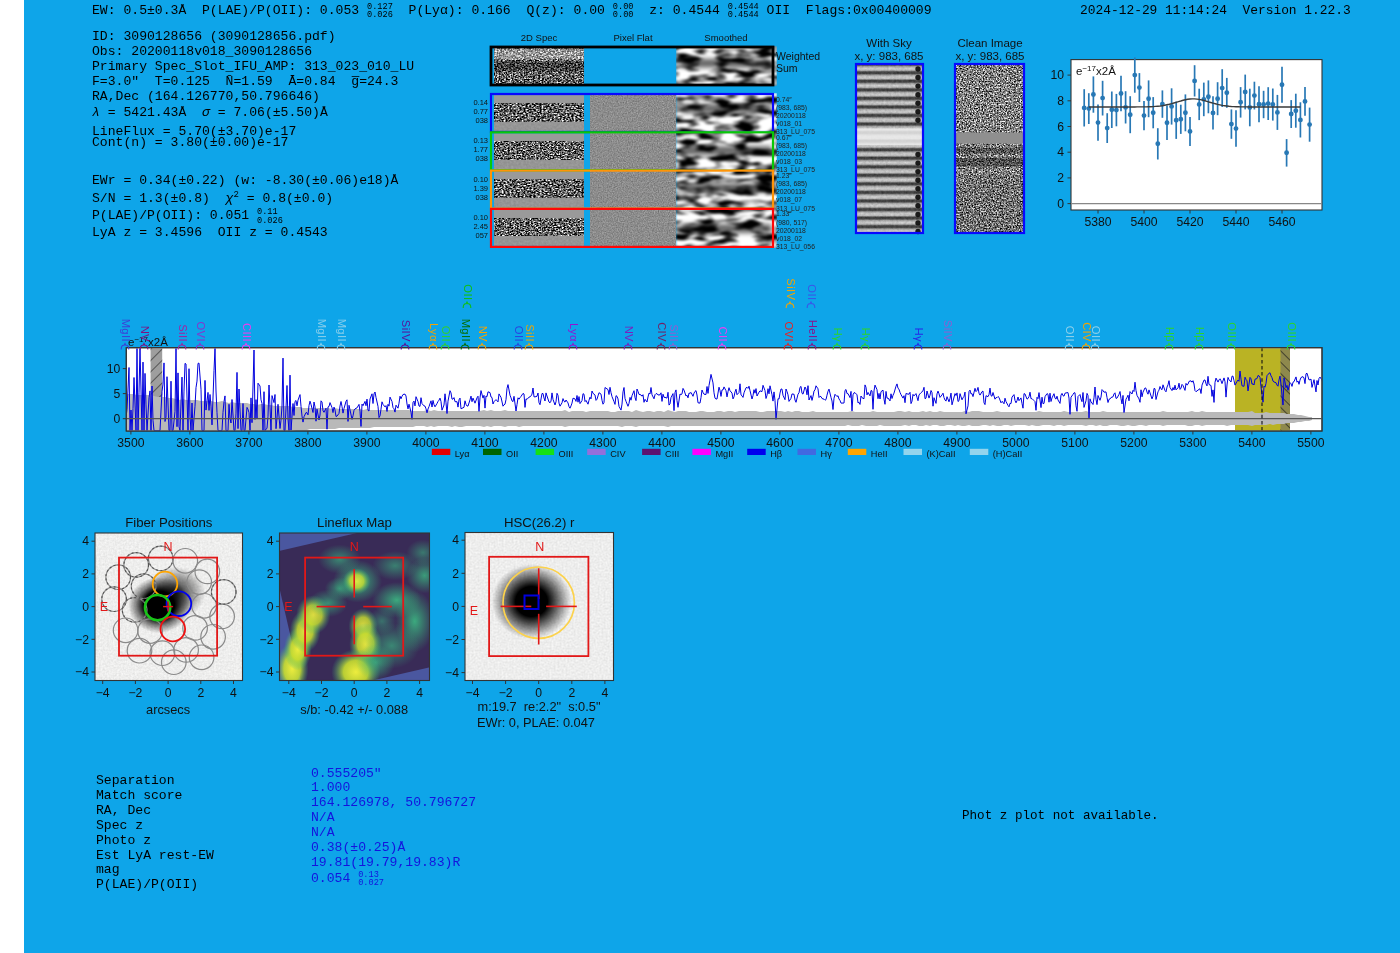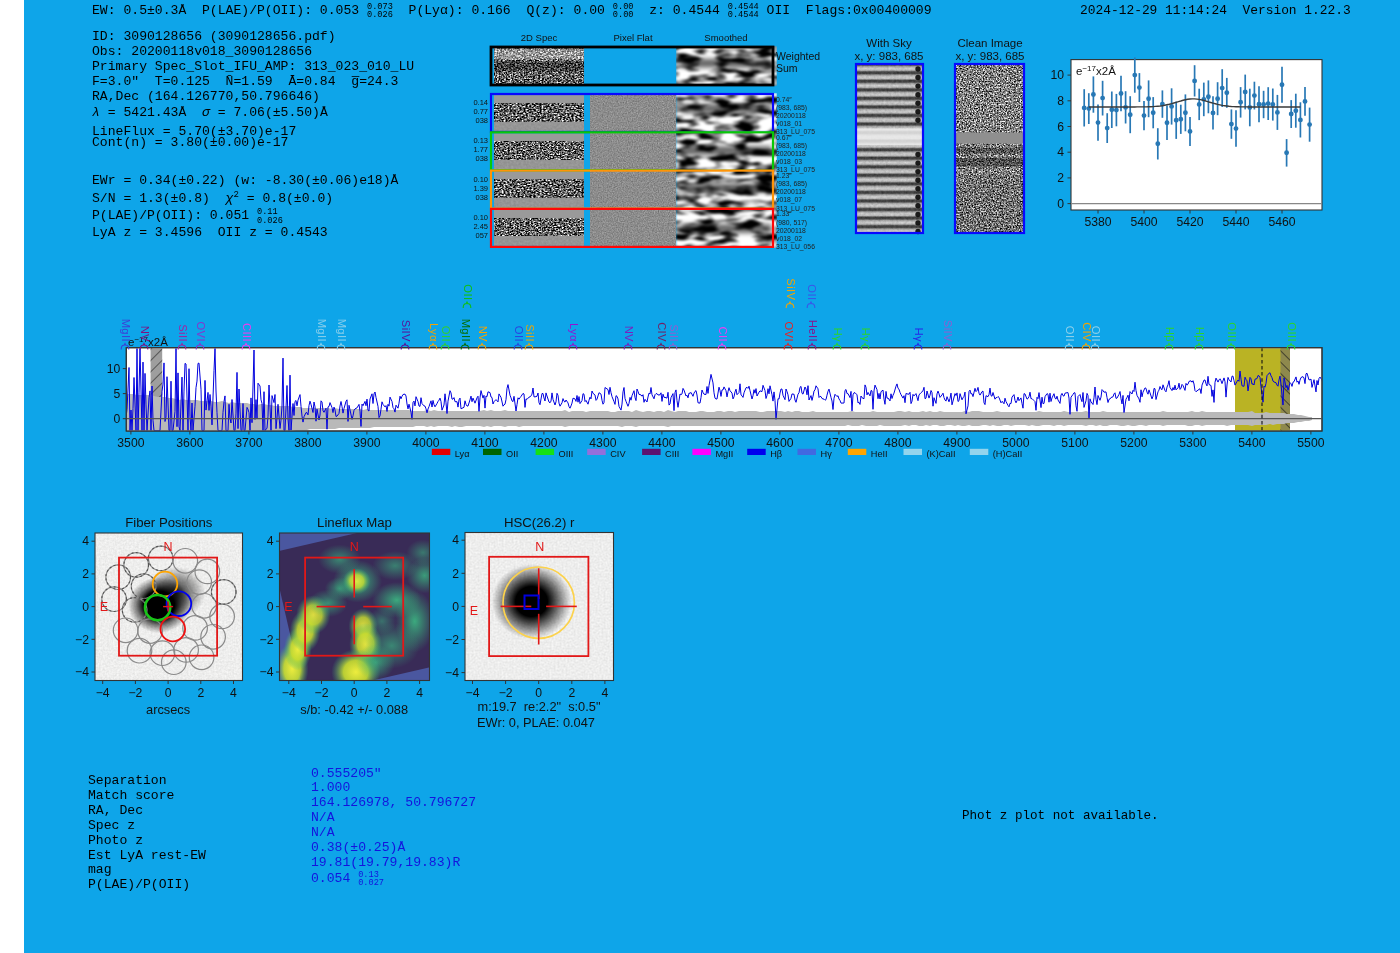--- a/index.html
+++ b/index.html
@@ -7,38 +7,38 @@
   font-family:"Liberation Mono",monospace;font-size:13.1px;color:#000;margin-left:24px;}
 .abs{position:absolute;white-space:pre;}
 .fr{display:inline-block;vertical-align:-3.5px;font-size:8.6px;line-height:8.1px;text-align:left;letter-spacing:0;}
 .fr span{display:block;}
 sup{font-size:9px;}
 </style>
 </head>
 <body>
 <div id="page">
 
-<div class="abs" style="left:68px;top:2.5px;">EW: 0.5±0.3Å  P(LAE)/P(OII): 0.053 <span class="fr"><span>0.073</span><span>0.026</span></span>  P(Lyα): 0.166  Q(z): 0.00 <span class="fr"><span>0.00</span><span>0.00</span></span>  z: 0.4544 <span class="fr"><span>0.4544</span><span>0.4544</span></span> OII  Flags:0x00400009</div>
+<div class="abs" style="left:68px;top:2.5px;">EW: 0.5±0.3Å  P(LAE)/P(OII): 0.053 <span class="fr"><span>0.127</span><span>0.026</span></span>  P(Lyα): 0.166  Q(z): 0.00 <span class="fr"><span>0.00</span><span>0.00</span></span>  z: 0.4544 <span class="fr"><span>0.4544</span><span>0.4544</span></span> OII  Flags:0x00400009</div>
 <div class="abs" style="left:1056px;top:3px;font-size:12.9px;">2024-12-29 11:14:24  Version 1.22.3</div>
 
 <div class="abs" style="left:68px;top:29px;">ID: 3090128656 (3090128656.pdf)</div>
 <div class="abs" style="left:68px;top:44px;text-align:right;">Obs: 20200118v018_3090128656</div>
 <div class="abs" style="left:68px;top:59px;">Primary Spec_Slot_IFU_AMP: 313_023_010_LU</div>
 <div class="abs" style="left:68px;top:74px;">F=3.0"  T=0.125  N̄=1.59  Ā=0.84  g̅=24.3</div>
 <div class="abs" style="left:68px;top:89px;">RA,Dec (164.126770,50.796646)</div>
 <div class="abs" style="left:68px;top:104.5px;"><i>λ</i> = 5421.43Å  <i>σ</i> = 7.06(±5.50)Å</div>
 <div class="abs" style="left:68px;top:124px;">LineFlux = 5.70(±3.70)e-17</div>
 <div class="abs" style="left:68px;top:135px;">Cont(n) = 3.80(±0.00)e-17</div>
 <div class="abs" style="left:68px;top:173px;">EWr = 0.34(±0.22) (w: -8.30(±0.06)e18)Å</div>
 <div class="abs" style="left:68px;top:190px;">S/N = 1.3(±0.8)  <i>χ</i><sup>2</sup> = 0.8(±0.0)</div>
 <div class="abs" style="left:68px;top:208px;">P(LAE)/P(OII): 0.051 <span class="fr"><span>0.11</span><span>0.026</span></span></div>
 <div class="abs" style="left:68px;top:225px;">LyA z = 3.4596  OII z = 0.4543</div>
 
 
-<div class="abs" style="left:64px;top:774px;line-height:14.9px;">Separation
+<div class="abs" style="left:72px;top:774px;line-height:14.9px;">Separation
 Match score
 RA, Dec
 Spec z
 Photo z
 Est LyA rest-EW
 mag
 P(LAE)/P(OII)</div>
 <div class="abs" style="left:287px;top:766.5px;line-height:14.9px;color:#1414dd;">0.555205"
 1.000
 164.126978, 50.796727

